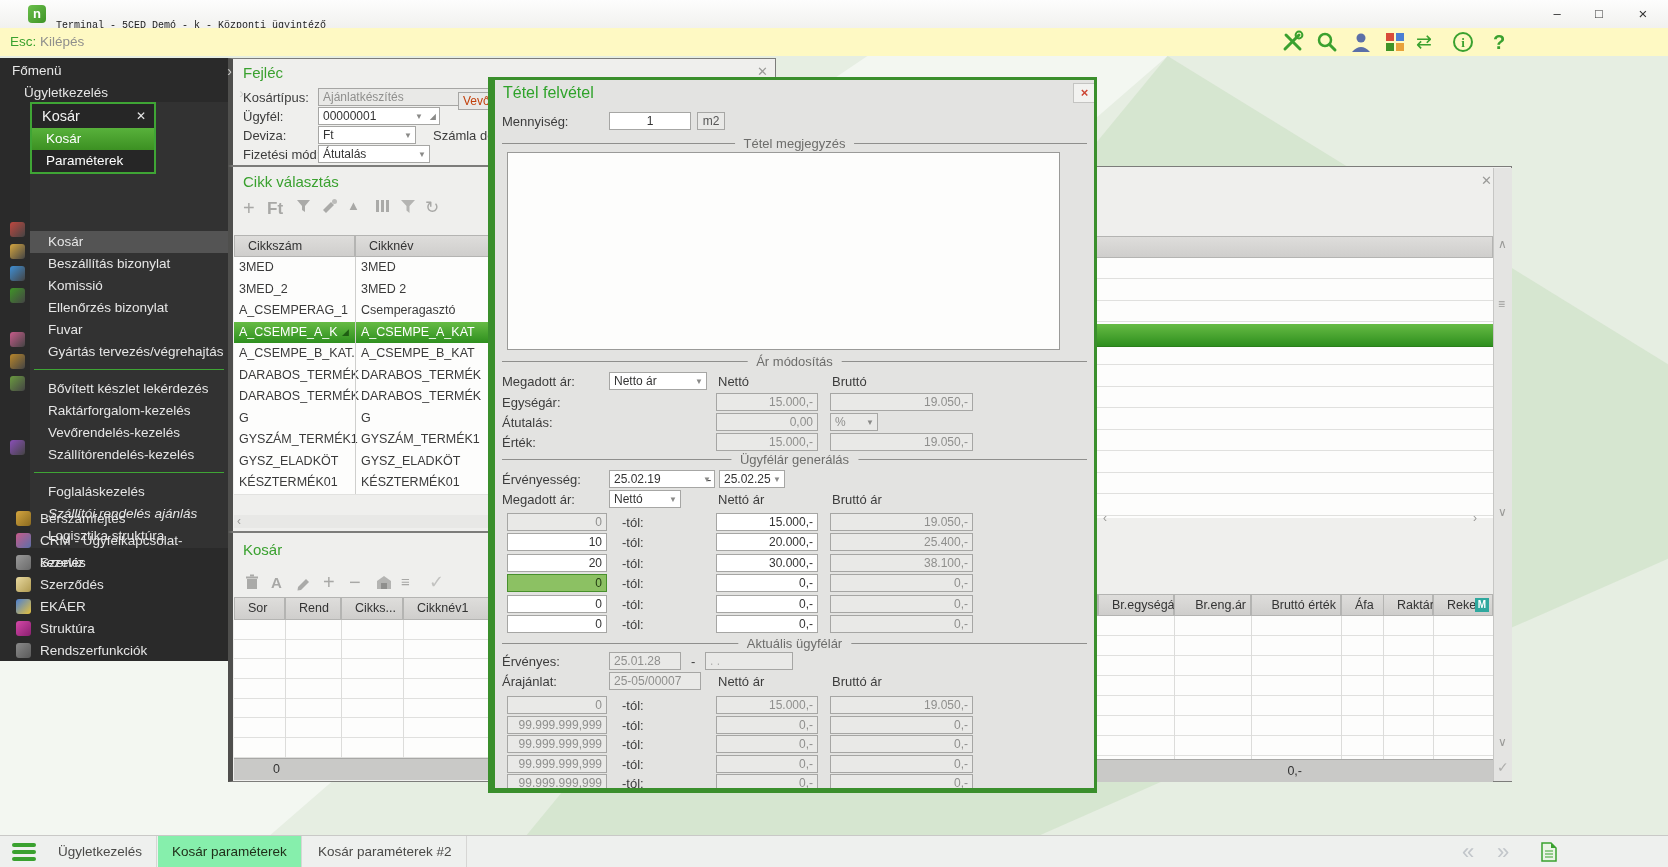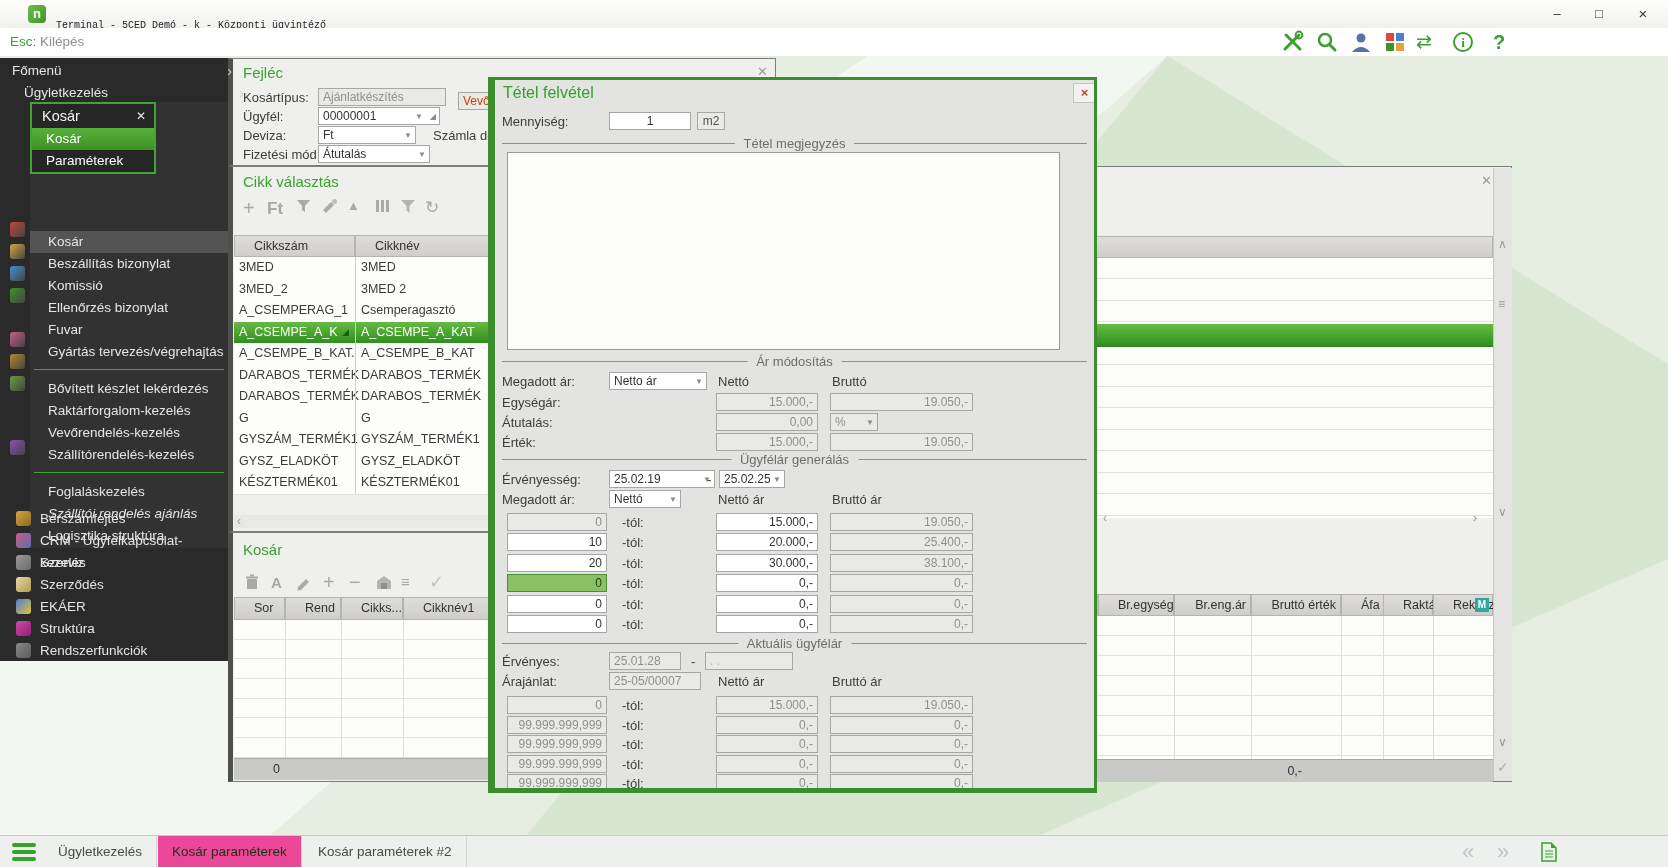--- a/index.html
+++ b/index.html
@@ -4,21 +4,21 @@
 <style>
   html,body{margin:0;padding:0;background:#888;}
   #screen{position:relative;width:1668px;height:867px;overflow:hidden;
     font-family:"Liberation Sans","DejaVu Sans",sans-serif;background:#e9efe6;}
   .abs{position:absolute;}
   
   #titlebar{left:0;top:0;width:1668px;height:28px;background:linear-gradient(#fdfdfd,#f1f1ef);border-bottom:1px solid #e0e0de;}
   #appicon{left:28px;top:5px;width:18px;height:18px;border-radius:4px;background:linear-gradient(135deg,#6abf4b,#3f9427);color:#fff;font-weight:bold;font-size:13px;text-align:center;line-height:18px;}
   #apptitle{left:56px;top:20px;font-size:10px;color:#222;font-family:Liberation Mono, monospace;}
   .winbtn{top:4px;width:34px;height:20px;text-align:center;line-height:20px;font-size:13px;color:#333;}
-  #escbar{left:0;top:28px;width:1668px;height:28px;background:#ffffff;}
+  #escbar{left:0;top:28px;width:1668px;height:28px;background:#fef9c3;}
   #esclbl{left:10px;top:6px;font-size:13.5px;}
   .esc-k{color:#3aa12f;} .esc-v{color:#8f8f8d;}
   .topico{top:2px;width:26px;height:24px;}
   
   #desktop{left:0;top:56px;width:1668px;height:811px;background:#e6eee2;overflow:hidden;}
   .bgshape1{left:0;top:0;width:1668px;height:811px;background:rgba(255,255,255,.5);clip-path:polygon(52% 0,70% 0,14% 100%,0 100%,0 72%);}
   .bgshape2{left:0;top:0;width:1668px;height:811px;background:rgba(196,220,186,.45);clip-path:polygon(70% 0,100% 38%,100% 62%,58% 100%,30% 100%);}
   
   #sidebar{left:0;top:58px;width:228px;height:603px;background:#2a2a2a;color:#e6e6e6;font-size:13.5px;}
   .side-row{position:absolute;left:0;width:228px;height:22px;line-height:22px;}
@@ -36,21 +36,21 @@
   .mod-lbl{position:absolute;left:40px;line-height:22px;}
   
   .panel{background:#efefed;border:1px solid #7c7c7a;border-left:5px solid #4f4f4d;box-sizing:border-box;}
   .ptitle{position:absolute;font-size:15px;color:#3aa12f;}
   .px{position:absolute;color:#9a9a98;font-size:13px;}
   .flbl{position:absolute;font-size:13px;color:#3c3c3c;}
   .fld{position:absolute;height:18px;border:1px solid #a6a6a4;background:#fff;color:#333;font-size:12px;line-height:16px;padding:0 4px;box-sizing:border-box;}
   .ro{background:#e9e9e7;color:#8f8f8d;}
   .num{text-align:right;}
   .arr{position:absolute;right:3px;top:1px;font-size:8px;color:#8a8a88;}
-  .thead{position:absolute;background:linear-gradient(#dedddb,#cfcecc);border:1px solid #b4b4b2;box-sizing:border-box;font-size:12.5px;color:#333;line-height:21px;padding-left:19px;}
+  .thead{position:absolute;background:linear-gradient(#dedddb,#cfcecc);border:1px solid #b4b4b2;box-sizing:border-box;font-size:12.5px;color:#333;line-height:21px;padding-left:13px;}
   .trow{position:absolute;height:21.5px;line-height:21.5px;font-size:12.5px;color:#3a3a3a;border-bottom:1px solid #e2e2e0;background:#fdfdfc;}
   .trow .c1{position:absolute;left:5px;} .trow .c2{position:absolute;left:127px;}
   .vline{position:absolute;width:0;border-left:1px solid #dcdcda;}
   .rowsel{background:linear-gradient(#66bb44,#2e8f1e)!important;color:#fff!important;border-bottom:1px solid #2a7e1a;}
   .tbico{position:absolute;color:#a8a8a6;font-size:17px;}
   .gridlines{position:absolute;background:repeating-linear-gradient(to bottom,#fdfdfc 0,#fdfdfc 18.7px,#e0e0de 18.7px,#e0e0de 19.7px);}
   .gridlines2{position:absolute;background:repeating-linear-gradient(to bottom,#fdfdfc 0,#fdfdfc 19px,#e0e0de 19px,#e0e0de 20px);}
   .gridlines3{position:absolute;background:repeating-linear-gradient(to bottom,#fdfdfc 0,#fdfdfc 20.5px,#e0e0de 20.5px,#e0e0de 21.5px);}
   .footer{position:absolute;background:#c9c9c7;border-top:1px solid #a8a8a6;font-size:12.5px;color:#333;}
   .scrgl{position:absolute;color:#9a9a98;font-size:12px;}
@@ -60,21 +60,21 @@
   #dlg-x{left:578px;top:3px;width:21px;height:18px;background:#f2f2f0;border:1px solid #c4c4c2;color:#cc4433;font-size:13px;font-weight:bold;text-align:center;line-height:17px;}
   .grp{position:absolute;border-top:1px solid #8f8f8d;height:0;}
   .grp span{position:absolute;left:50%;transform:translate(-50%,-55%);background:#e3e3e1;padding:0 9px;font-size:13px;color:#6d6d6b;white-space:nowrap;}
   .dlbl{position:absolute;font-size:13px;color:#3c3c3c;}
   .dhead{position:absolute;font-size:13px;color:#3c3c3c;}
   .selgrn{background:#8cc163!important;border-color:#48902c!important;color:#233c12!important;}
   #dlg-memo{left:12px;top:72px;width:553px;height:198px;background:#fdfdfc;border:1px solid #9a9a98;resize:none;box-sizing:border-box;}
   
   #taskbar{left:0;top:835px;width:1668px;height:32px;background:#eef0ee;border-top:1px solid #c9c9c7;}
   .tab{position:absolute;top:0;height:32px;line-height:32px;padding:0 14px;font-size:13.5px;color:#4a4a48;border-right:1px solid #d6d6d4;}
-  .tab-active{background:#ec4899;color:#20301a;}
+  .tab-active{background:#86efac;color:#20301a;}
   .hbar{position:absolute;left:0;width:24px;height:4px;border-radius:2px;background:#3aa12f;}
 </style>
 </head>
 <body>
 
 <div id="screen">
 
   <div class="abs" id="titlebar">
     <div class="abs" id="appicon">n</div>
     <div class="abs" id="apptitle">Terminal - 5CED Demó - k - Központi ügyintéző</div>
@@ -163,21 +163,21 @@
     <div class="scrgl" style="left:709px;top:130px">≡</div>
     <div class="scrgl" style="left:709px;top:338px">∨</div>
     <div class="scrgl" style="left:709px;top:568px">∨</div>
     <div class="scrgl" style="left:708px;top:592px;color:#aeaeac;font-size:14px">✓</div>
   </div>
 
   <div class="abs panel" style="left:228px;top:58px;width:548px;height:108px">
     <div class="ptitle" style="left:10px;top:5px">Fejléc</div>
     <div class="px" style="left:524px;top:5px">✕</div>
     <div class="flbl" style="left:10px;top:31px">Kosártípus:</div>
-    <div class="fld ro" style="left:85px;top:29px;width:128px">Ajánlatkészítés</div>
+    <div class="fld ro" style="left:85px;top:29px;width:176px">Ajánlatkészítés</div>
     <div class="flbl" style="left:10px;top:50px">Ügyfél:</div>
     <div class="fld" style="left:85px;top:48px;width:122px">
       <span>00000001</span>
       <span class="arr" style="right:16px">▼</span>
       <span class="arr">◢</span>
     </div>
     <div class="fld ro" style="left:225px;top:33px;width:42px;color:#c2410c">Vevő</div>
     <div class="flbl" style="left:10px;top:69px">Deviza:</div>
     <div class="fld" style="left:85px;top:67px;width:98px">
       <span>Ft</span>

